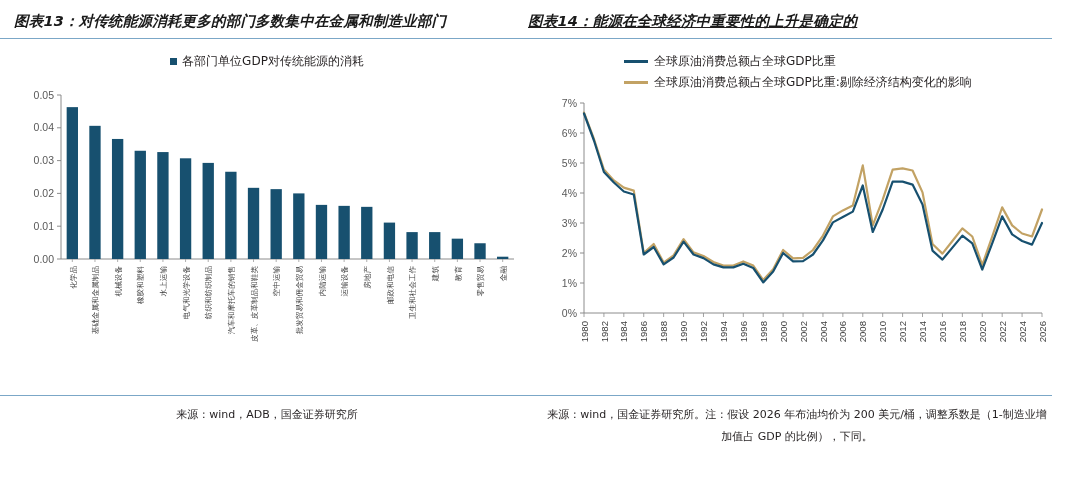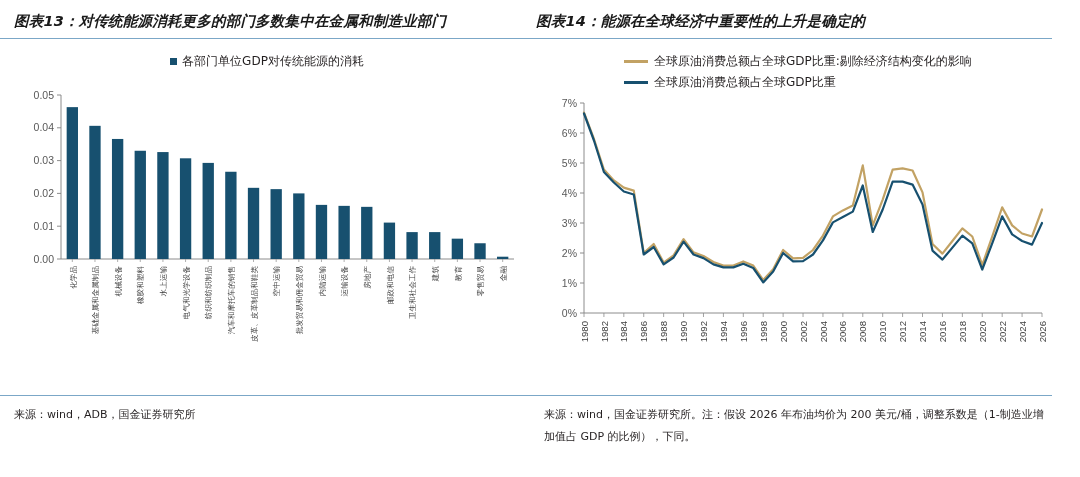--- a/index.html
+++ b/index.html
@@ -9,21 +9,21 @@
     background:#ffffff;
     font-family:"Liberation Sans","DejaVu Sans",sans-serif;
     color:#231f20;
     overflow:hidden;
   }
   .page{position:relative;width:1048px;height:477px;}
 
   
   .titles{display:flex;width:1080px;box-sizing:border-box;padding:10px 14px 0 14px;}
   .title-col{width:506px;box-sizing:border-box;}
-  .title-col.right{margin-left:16px;}
+  .title-col.right{margin-left:8px;text-decoration:underline;}
   .fig-title{
     font-family:"DejaVu Sans","Liberation Sans",sans-serif;
     font-style:italic;font-weight:bold;
     font-size:14.5px;line-height:1.55;
     letter-spacing:.2px;color:#1a1a1a;
     margin:0;
   }
 
   .rule{height:1px;background:#7ba7c7;width:1052px;margin:6px auto 0 auto;}
   .rule.bottom{margin-top:0;}
@@ -47,21 +47,21 @@
   .ytick{font-size:10.5px;fill:#595959;font-family:"Liberation Sans",sans-serif;}
   .xtick-rot{font-size:7.6px;fill:#404040;font-family:"DejaVu Sans","Liberation Sans",sans-serif;}
   .xyear{font-size:9.6px;fill:#404040;font-family:"Liberation Sans",sans-serif;}
 
   
   .sources{display:flex;width:1080px;box-sizing:border-box;padding:8px 14px 0 14px;}
   .src-col{width:506px;box-sizing:border-box;}
   .src-col.right{margin-left:24px;}
   .src-text{
     font-family:"DejaVu Sans","Liberation Sans",sans-serif;
-    font-size:11px;line-height:1.95;color:#231f20;margin:0;
+    font-size:11px;line-height:1.95;color:#231f20;margin:0;text-align:center;
   }
 </style>
 </head>
 <body>
 
 <div class="page">
 
   <div class="titles">
     <div class="title-col">
       <p class="fig-title">图表13：对传统能源消耗更多的部门多数集中在金属和制造业部门</p>
@@ -158,26 +158,26 @@
             <rect x="483.01249999999993" y="169.704" width="11.325" height="2.296" fill="#17506F"></rect>
             <line x1="488.67499999999995" y1="172" x2="488.67499999999995" y2="175" stroke="#9b9b9b" stroke-width="0.8"></line>
             <text x="0" y="0" text-anchor="end" transform="translate(491.87499999999994,179) rotate(-90)" class="xtick-rot">金融</text>
           </svg>
       </div>
     </div>
 
     <div class="panel right">
       <div class="legend right-legend">
         <div class="legend-row">
+          <span class="swatch-line" style="background:#17506F"></span>
+          <span class="legend-text">全球原油消费总额占全球GDP比重</span>
+        </div>
+        <div class="legend-row">
           <span class="swatch-line" style="background:#C2A264"></span>
           <span class="legend-text">全球原油消费总额占全球GDP比重:剔除经济结构变化的影响</span>
-        </div>
-        <div class="legend-row">
-          <span class="swatch-line" style="background:#17506F"></span>
-          <span class="legend-text">全球原油消费总额占全球GDP比重</span>
         </div>
       </div>
       <div class="chart-box">
         <svg id="line-svg" width="506" height="300" viewBox="0 0 506 300">
             <line x1="40" y1="8" x2="40" y2="218" stroke="#808080" stroke-width="0.9"></line>
             <line x1="36" y1="218" x2="40" y2="218" stroke="#808080" stroke-width="0.9"></line>
             <text x="33" y="221.6" text-anchor="end" class="ytick">0%</text>
             <line x1="36" y1="188" x2="40" y2="188" stroke="#808080" stroke-width="0.9"></line>
             <text x="33" y="191.6" text-anchor="end" class="ytick">1%</text>
             <line x1="36" y1="158" x2="40" y2="158" stroke="#808080" stroke-width="0.9"></line>

